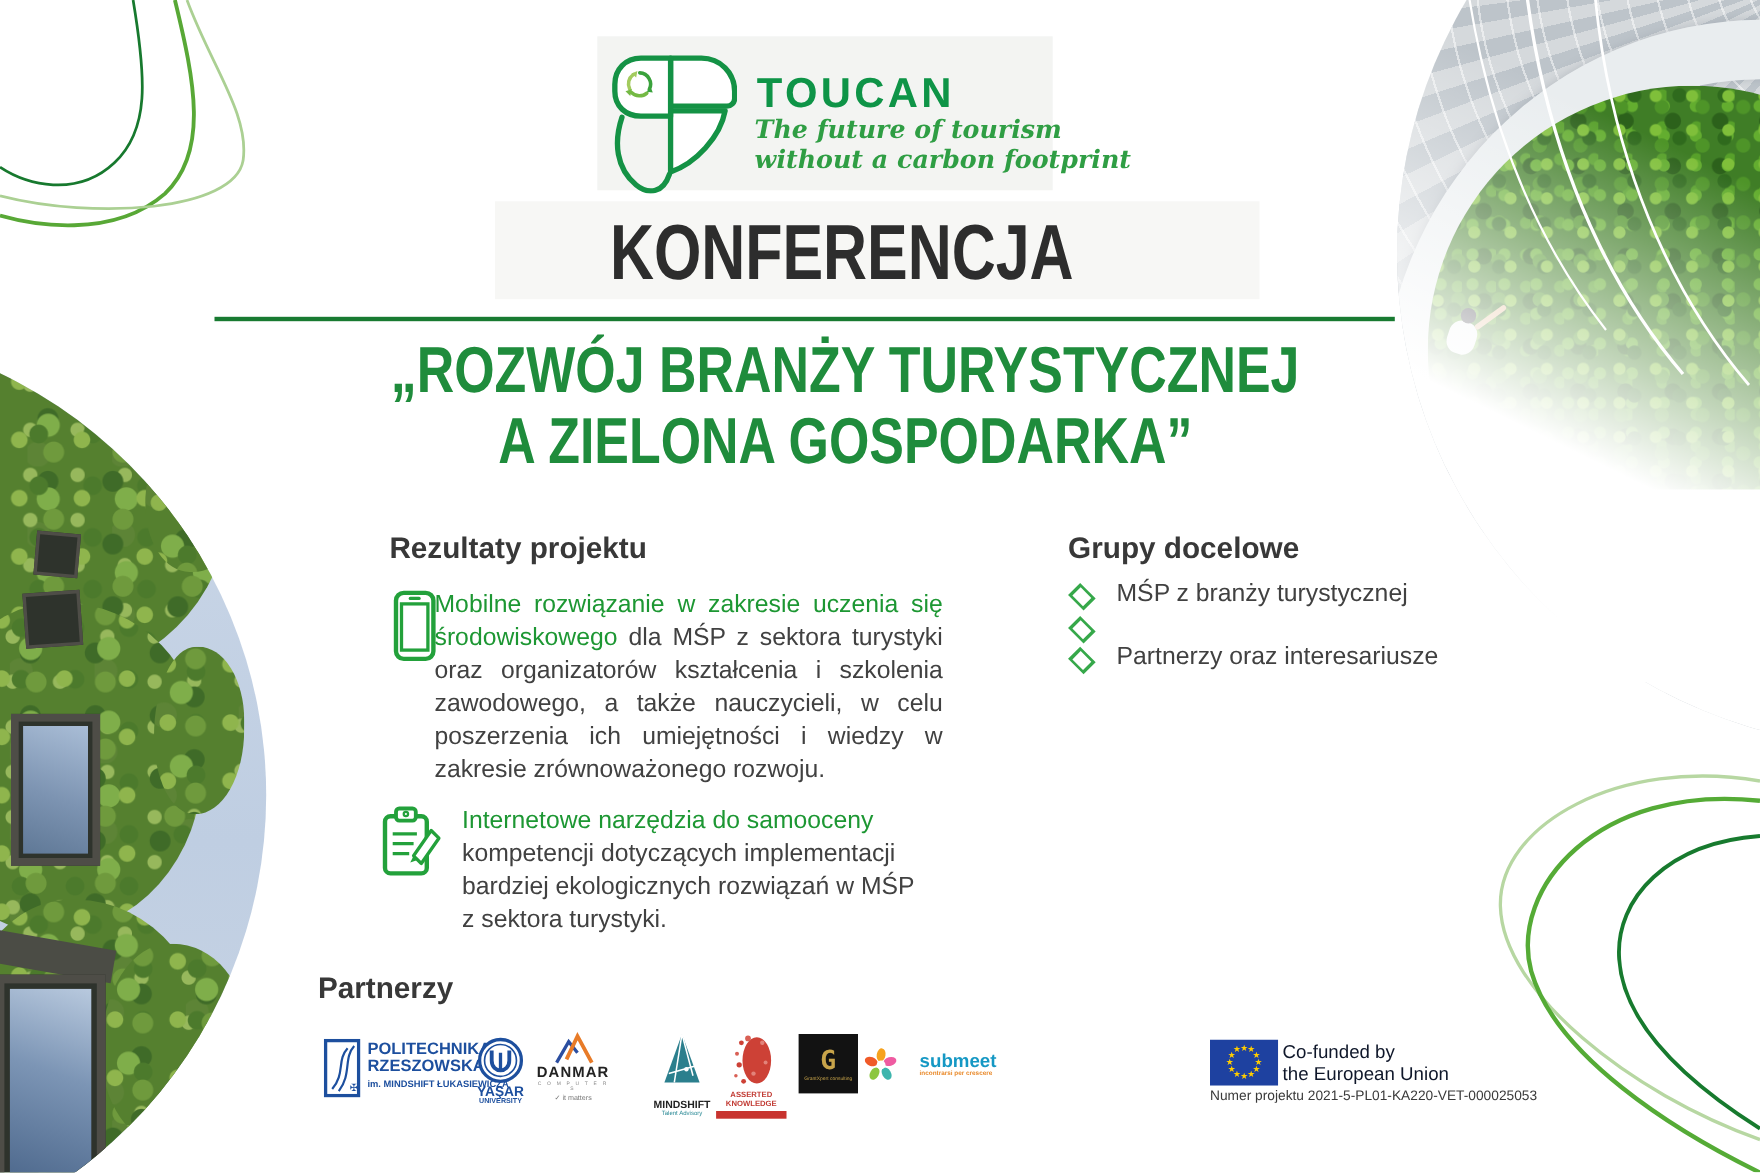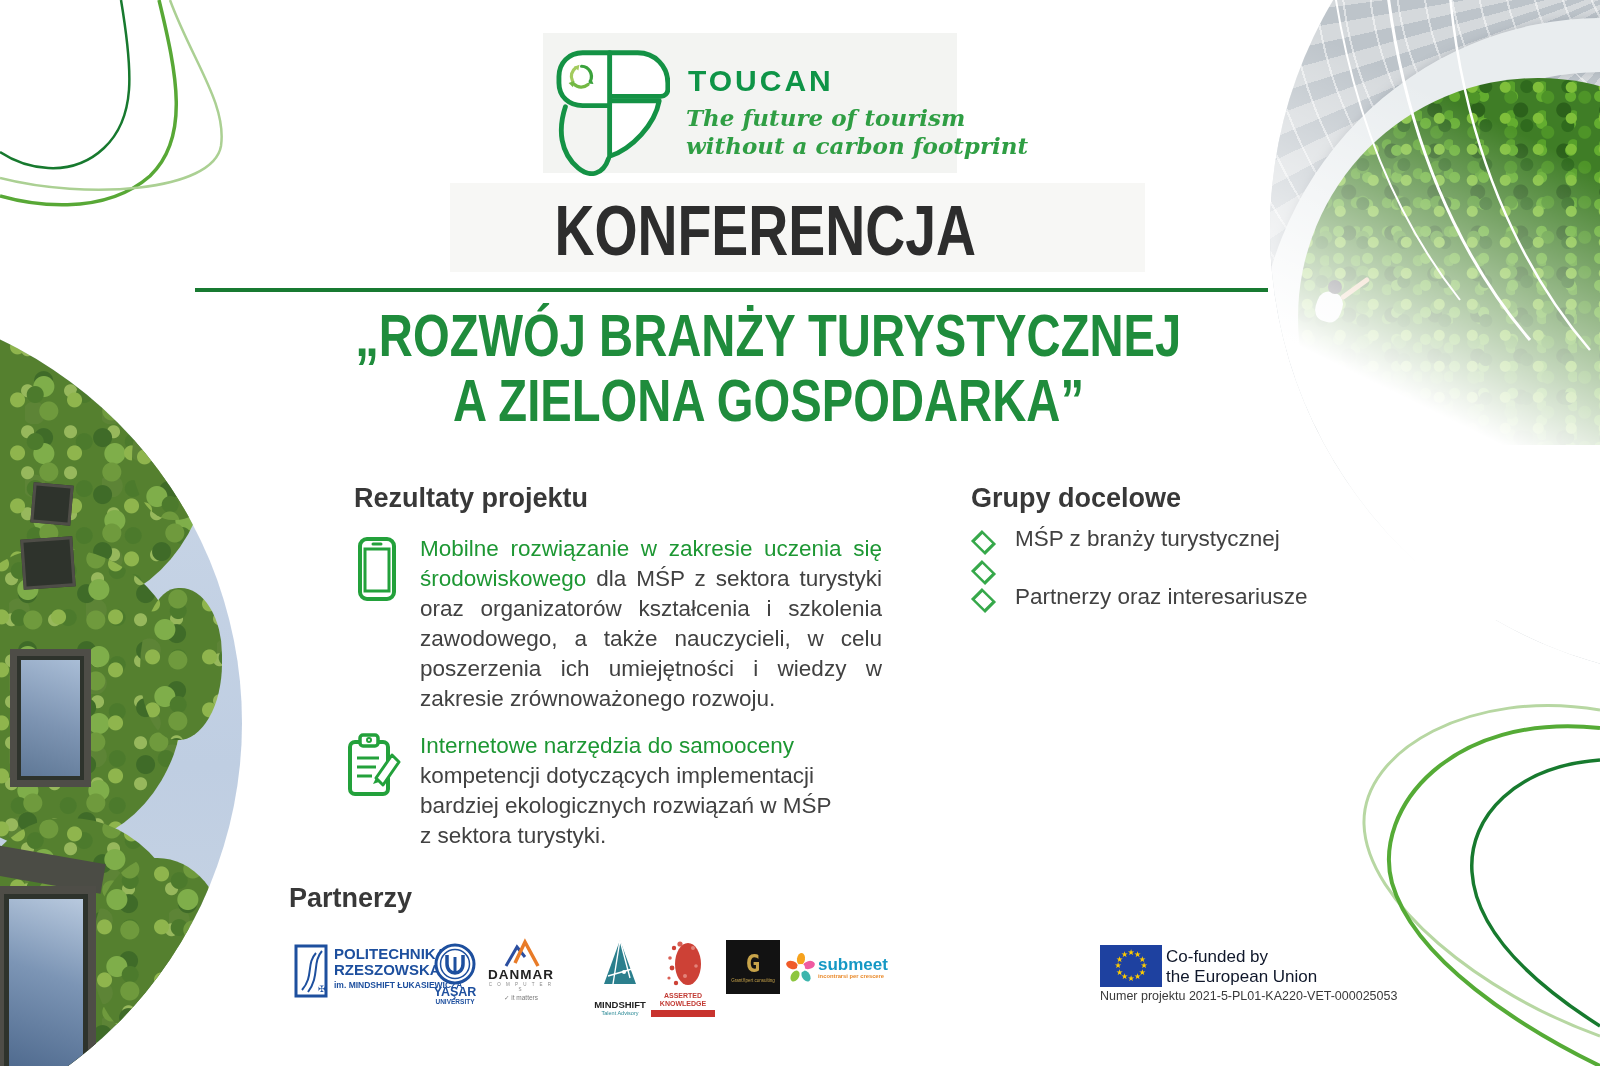--- a/index.html
+++ b/index.html
@@ -47,21 +47,21 @@
   .person-head{position:absolute;left:58px;top:500px;width:14px;height:14px;border-radius:50%;background:#272730;}
   .person-body{position:absolute;left:46px;top:512px;width:26px;height:30px;border-radius:40%;background:#f2f4f6;transform:rotate(18deg);}
   .person-arm{position:absolute;left:68px;top:506px;width:34px;height:5px;border-radius:3px;background:#e7c09b;transform:rotate(-36deg);}
   .photo-fade{position:absolute;inset:0;background:linear-gradient(206deg, rgba(255,255,255,0) 50%, #ffffff 74%);}
   .right-fade{left:1332px;top:445px;width:280px;height:175px;z-index:3;
     background:linear-gradient(90deg, rgba(255,255,255,0) 0%, #ffffff 30%);}
 
   
   .hdr-box1{left:543px;top:33px;width:414px;height:140px;background:#f3f4f2;z-index:0;}
   .hdr-box2{left:450px;top:183px;width:695px;height:89px;background:#f7f7f5;z-index:0;}
-  .brand{left:688px;top:64px;font-size:30px;font-weight:bold;letter-spacing:3px;color:#0e9447;z-index:2;}
+  .brand{left:688px;top:64px;font-size:38px;font-weight:bold;letter-spacing:3px;color:#0e9447;z-index:2;}
   .tagline{left:686px;top:104px;font-family:"DejaVu Serif",serif;font-style:italic;font-weight:bold;
     font-size:23px;line-height:28px;color:#2f9e44;z-index:2;}
   .main-title{left:0;top:190px;width:1530px;text-align:center;font-size:71px;font-weight:bold;color:#2d2d2d;z-index:2;}
   .divider{left:195px;top:288px;width:1073px;height:4px;background:#187a31;z-index:2;}
   .sub1{left:0;top:302px;width:1536px;text-align:center;font-size:59px;font-weight:bold;color:#1f8c3c;z-index:2;}
   .sub2{left:0;top:367px;width:1536px;text-align:center;font-size:59px;font-weight:bold;color:#1f8c3c;z-index:2;}
 
   
   .sec-heading{font-size:27px;font-weight:bold;color:#383838;z-index:2;}
   .body-txt{font-size:22.5px;line-height:30px;color:#414141;z-index:2;}
@@ -184,21 +184,21 @@
     <span class="cond" style="transform:scaleX(0.8);">A ZIELONA GOSPODARKA”</span>
   </div>
 
   <div class="abs sec-heading" style="left:354px;top:483px;">Rezultaty projektu</div>
 
   <svg class="abs" style="left:357px;top:536px;z-index:2;" width="40" height="66" viewBox="0 0 40 66">
     <rect x="3" y="3" width="34" height="60" rx="7" fill="#ffffff" stroke="#23a13b" stroke-width="4"></rect>
     <rect x="8" y="13" width="24" height="42" fill="none" stroke="#23a13b" stroke-width="3"></rect>
     <line x1="16" y1="8" x2="24" y2="8" stroke="#23a13b" stroke-width="3" stroke-linecap="round"></line>
   </svg>
-  <div class="abs body-txt justify" style="left:420px;top:534px;width:462px;">
+  <div class="abs body-txt justify" style="left:395px;top:534px;width:462px;">
     <span class="green-txt">Mobilne rozwiązanie w zakresie uczenia się środowiskowego</span><span> dla MŚP z sektora turystyki oraz organizatorów kształcenia i szkolenia zawodowego, a także nauczycieli, w celu poszerzenia ich umiejętności i wiedzy w zakresie zrównoważonego rozwoju.</span>
   </div>
 
   <svg class="abs" style="left:346px;top:732px;z-index:2;" width="56" height="66" viewBox="0 0 56 66">
     <rect x="4" y="10" width="38" height="52" rx="5" fill="#ffffff" stroke="#23a13b" stroke-width="4"></rect>
     <rect x="14" y="3" width="18" height="11" rx="3" fill="#ffffff" stroke="#23a13b" stroke-width="3.5"></rect>
     <circle cx="23" cy="8" r="2" fill="none" stroke="#23a13b" stroke-width="2"></circle>
     <line x1="11" y1="26" x2="33" y2="26" stroke="#23a13b" stroke-width="3"></line>
     <line x1="11" y1="35" x2="30" y2="35" stroke="#23a13b" stroke-width="3"></line>
     <line x1="11" y1="44" x2="26" y2="44" stroke="#23a13b" stroke-width="3"></line>
@@ -297,21 +297,21 @@
 
   <div class="abs plogo sub-row" style="left:786px;top:952px;">
     <svg width="30" height="32" viewBox="0 0 30 32">
       <ellipse cx="15" cy="7" rx="4" ry="6" fill="#f6a21d" transform="rotate(10 15 7)"></ellipse>
       <ellipse cx="23" cy="13" rx="4" ry="6" fill="#ef5ba1" transform="rotate(75 23 13)"></ellipse>
       <ellipse cx="20" cy="24" rx="4" ry="6" fill="#3db5ad" transform="rotate(150 20 24)"></ellipse>
       <ellipse cx="9" cy="24" rx="4" ry="6" fill="#8cc63f" transform="rotate(210 9 24)"></ellipse>
       <ellipse cx="6" cy="13" rx="4" ry="6" fill="#f05a28" transform="rotate(290 6 13)"></ellipse>
       <circle cx="15" cy="16" r="4" fill="#ffffff"></circle>
     </svg>
-    <div style="margin-left:2px;">
+    <div style="margin-left:20px;">
       <div class="sub-txt">submeet</div>
       <div class="sub-small">incontrarsi per crescere</div>
     </div>
   </div>
 
   <svg class="abs" style="left:1100px;top:945px;z-index:2;" width="62" height="42" viewBox="0 0 62 42">
     <rect x="0" y="0" width="62" height="42" fill="#1e41a0"></rect>
     <g fill="#ffcc00" font-size="8" text-anchor="middle" font-family="DejaVu Sans, sans-serif">
       <text x="31" y="10.1">★</text>
         <text x="37.5" y="11.8">★</text>

